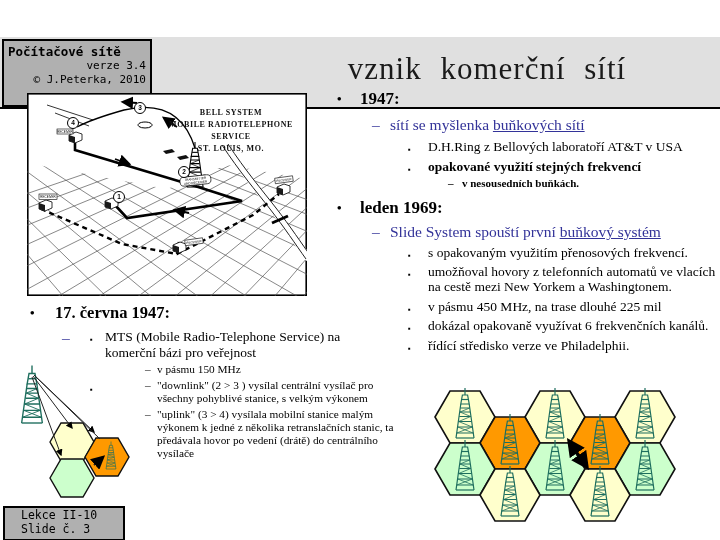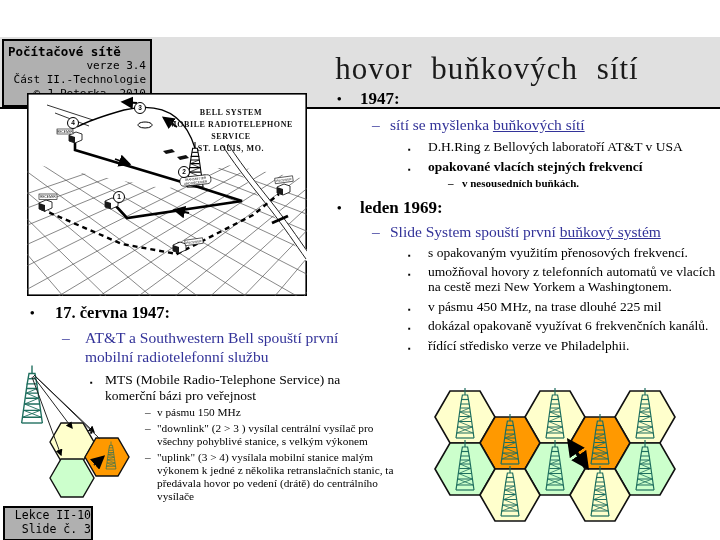--- a/index.html
+++ b/index.html
@@ -9,22 +9,22 @@
   .header{position:absolute;left:0;top:0;width:720px;height:70px;background:#e0e0e0;
           border-bottom:2px solid #000;margin-top:37px;}
   .header-box{position:absolute;left:2px;top:2px;width:138px;height:58px;background:#b0b0b0;
           border:2px solid #000;padding:3px 4px;font-family:"DejaVu Sans Mono",monospace;}
   .hb-title{font-size:12.5px;font-weight:bold;line-height:15px;white-space:nowrap;}
   .hb-line{font-size:11px;line-height:14px;white-space:nowrap;text-align:right;}
   .slide-title{position:absolute;left:260px;right:6px;top:14px;text-align:center;
           font-size:31px;letter-spacing:1px;word-spacing:10px;color:#1a1a1a;}
   
   .footer-box{position:absolute;left:3px;top:506px;width:86px;height:29px;background:#b0b0b0;
-          border:2px solid #000;padding:1px 0;font-family:"DejaVu Sans Mono",monospace;
-          font-size:11.5px;line-height:13.5px;white-space:nowrap;text-align:right;}
+          border:2px solid #000;padding:1px 16px;font-family:"DejaVu Sans Mono",monospace;
+          font-size:11.5px;line-height:13.5px;white-space:nowrap;}
   
   .list{position:absolute;}
   .list .item{position:relative;}
   .bul{position:absolute;top:0;}
   .blue{color:#333399;}
   .lnk{text-decoration:underline;text-align:center;}
   
   .rlist{left:333px;top:88px;width:384px;}
   .rlist .lv1{margin-left:27px;font-size:17px;font-weight:bold;line-height:21px;}
   .rlist .lv1 .bul{left:-23px;font-size:13px;}
@@ -72,24 +72,23 @@
       <marker id="ah" viewBox="0 0 10 10" refX="8" refY="5" markerWidth="7" markerHeight="7" orient="auto-start-reverse">
         <path d="M0,0 L10,5 L0,10 z" fill="#000"></path>
       </marker>
     </defs>
   </svg>
 
   <div class="header">
     <div class="header-box">
       <div class="hb-title">Počítačové sítě</div>
       <div class="hb-line">verze 3.4</div>
-      <div class="hb-line">Část II.-Technologie</div>
       <div class="hb-line">© J.Peterka, 2010</div>
     </div>
-    <div class="slide-title">hovor buňkových sítí</div>
+    <div class="slide-title">vznik komerční sítí</div>
   </div>
 
   <svg class="illus" width="280" height="203" viewBox="0 0 280 203">
     <defs>
       <clipPath id="gclip">
           <polygon points="0,70 140,96 200,72 280,86 280,203 0,203"></polygon>
         </clipPath>
       <g id="bldg">
         <path d="M0,0 l7,-3 l6,2 v6 l-7,3 l-6,-2 z" fill="#fff" stroke="#000" stroke-width="0.8"></path>
         <path d="M0,0 v6 l6,2 v-6 z" fill="#1a1a1a"></path>
@@ -206,34 +205,34 @@
       <text x="204" y="34">MOBILE RADIOTELEPHONE</text>
       <text x="204" y="46">SERVICE</text>
       <text x="204" y="58">ST. LOUIS, MO.</text>
     </g>
   </svg>
 
   <div class="list rlist">
     <div class="item lv1"><span class="bul">•</span><span>1947:</span></div>
     <div class="item lv2 blue mt6"><span class="bul">–</span><span>sítí se myšlenka </span><span class="lnk">buňkových sítí</span></div>
     <div class="item lv3 mt5"><span class="bul">▪</span><span>D.H.Ring z Bellových laboratoří AT&amp;T v USA</span></div>
-    <div class="item lv3 mt4" style="font-weight:bold"><span class="bul">▪</span><span>opakované vlacích stejných frekvencí</span></div>
+    <div class="item lv3 mt4" style="font-weight:bold"><span class="bul">▪</span><span>opakované využití stejných frekvencí</span></div>
     <div class="item lv4 mt3"><span class="bul">–</span><span>v nesousedních buňkách.</span></div>
     <div class="item lv1 mt7"><span class="bul">•</span><span>leden 1969:</span></div>
     <div class="item lv2 blue mt4"><span class="bul">–</span><span>Slide System spouští první </span><span class="lnk">buňkový systém</span></div>
     <div class="item lv3 mt4"><span class="bul">▪</span><span>s opakovaným využitím přenosových frekvencí.</span></div>
     <div class="item lv3 mt3"><span class="bul">▪</span><span>umožňoval hovory z telefonních automatů ve vlacích na cestě mezi New Yorkem a Washingtonem.</span></div>
     <div class="item lv3 mt4"><span class="bul">▪</span><span>v pásmu 450 MHz, na trase dlouhé 225 mil</span></div>
     <div class="item lv3 mt4"><span class="bul">▪</span><span>dokázal opakovaně využívat 6 frekvenčních kanálů.</span></div>
     <div class="item lv3 mt4"><span class="bul">▪</span><span>řídící středisko verze ve Philadelphii.</span></div>
   </div>
 
   <div class="list llist">
     <div class="item lv1"><span class="bul">•</span><span>17. června 1947:</span></div>
-    <div class="item lv2 blue mt5"><span class="bul">–</span><span>AT&amp;T a Southwestern Bell spouští první mobilní radiotelefonní službu</span></div>
+    <div class="item lv2 blue mt5"><span class="bul">–</span></div>
     <div class="item lv3 mt6"><span class="bul">▪</span><span>MTS (Mobile Radio-Telephone Service) na komerční bázi pro veřejnost</span></div>
     <div class="item lv4 mt2"><span class="bul">–</span><span>v pásmu 150 MHz</span></div>
     <div class="item lv3 mt3"><span class="bul">▪</span></div>
     <div class="item lv4 mt3"><span class="bul">–</span><span>"downlink" (2 &gt; 3 ) vysílal centrální vysílač pro všechny pohyblivé stanice, s velkým výkonem</span></div>
     <div class="item lv4 mt3"><span class="bul">–</span><span>"uplink" (3 &gt; 4) vysílala mobilní stanice malým výkonem k jedné z několika retranslačních stanic, ta předávala hovor po vedení (drátě) do centrálního vysílače</span></div>
   </div>
 
   <svg class="minidiag" width="150" height="150" viewBox="0 0 150 150">
     <g stroke="#111" stroke-width="1.4">
       <polygon points="50,82 61,63 83,63 94,82 83,101 61,101" fill="#FFFFCC"></polygon>

